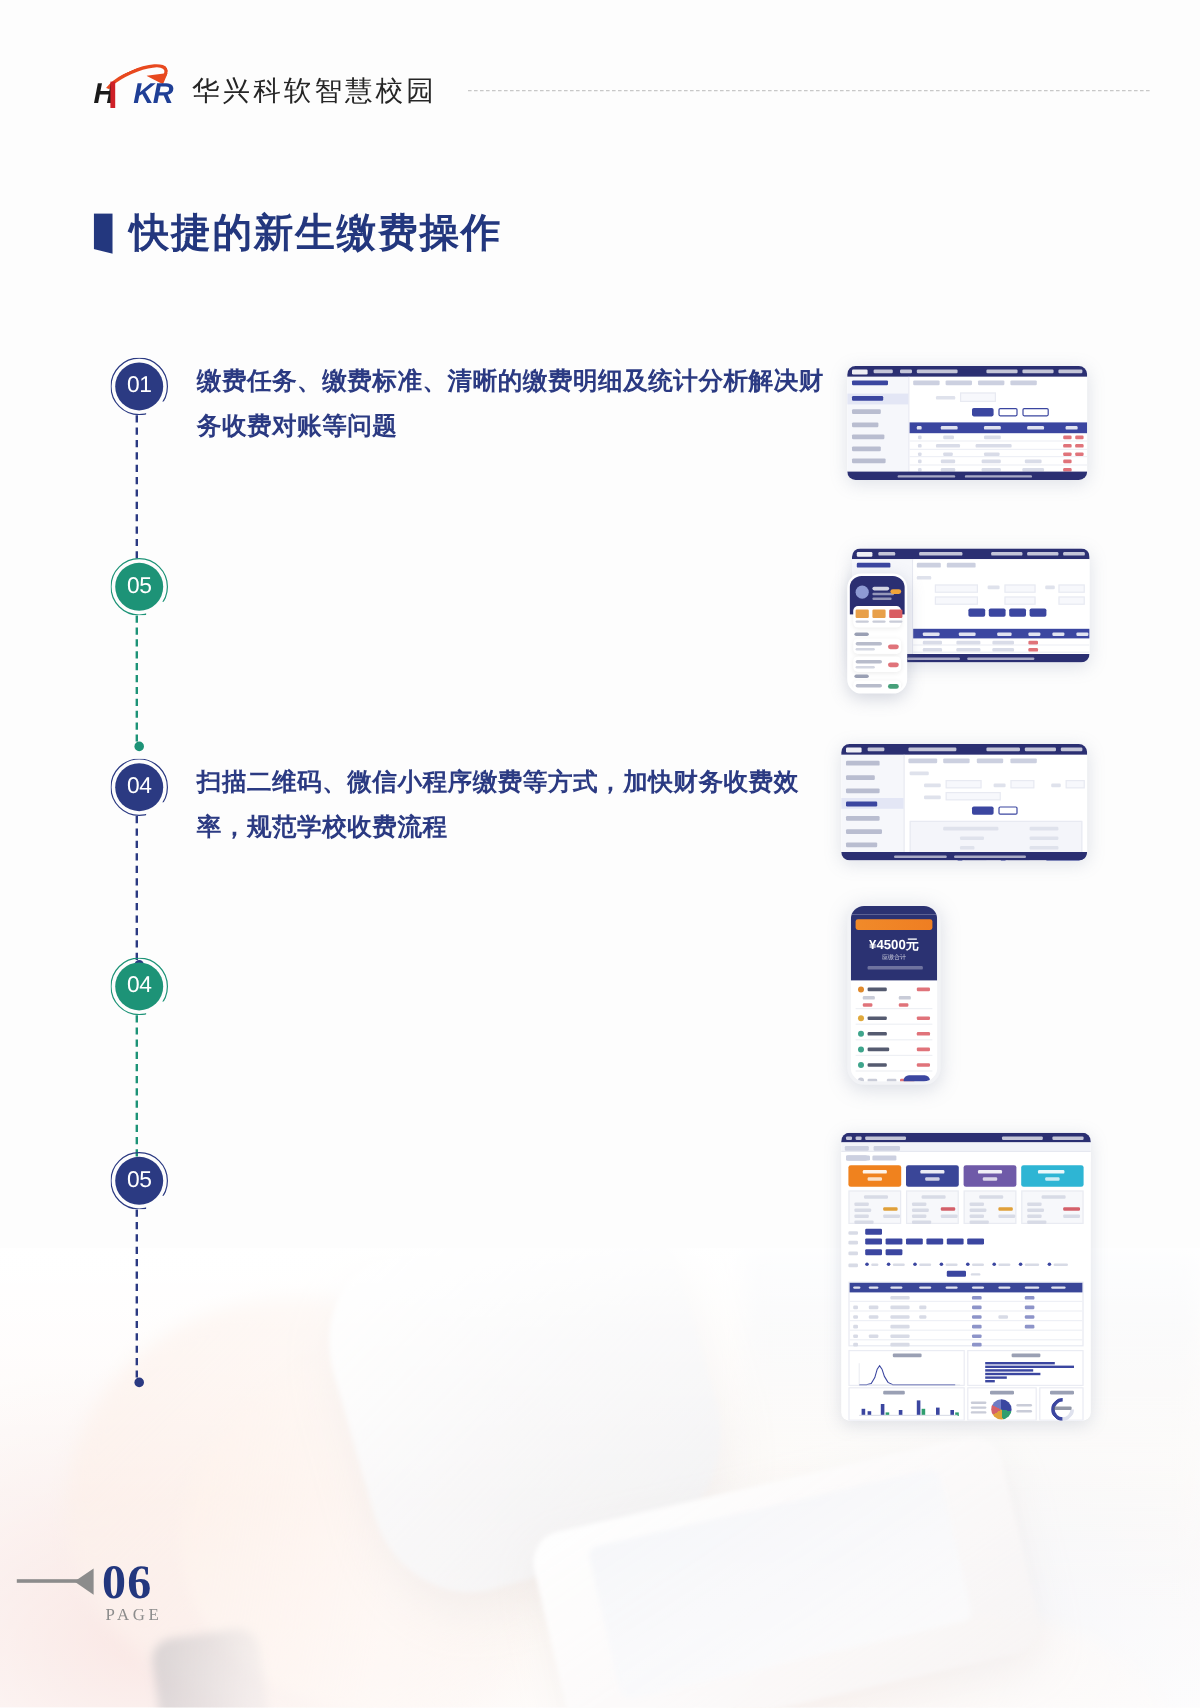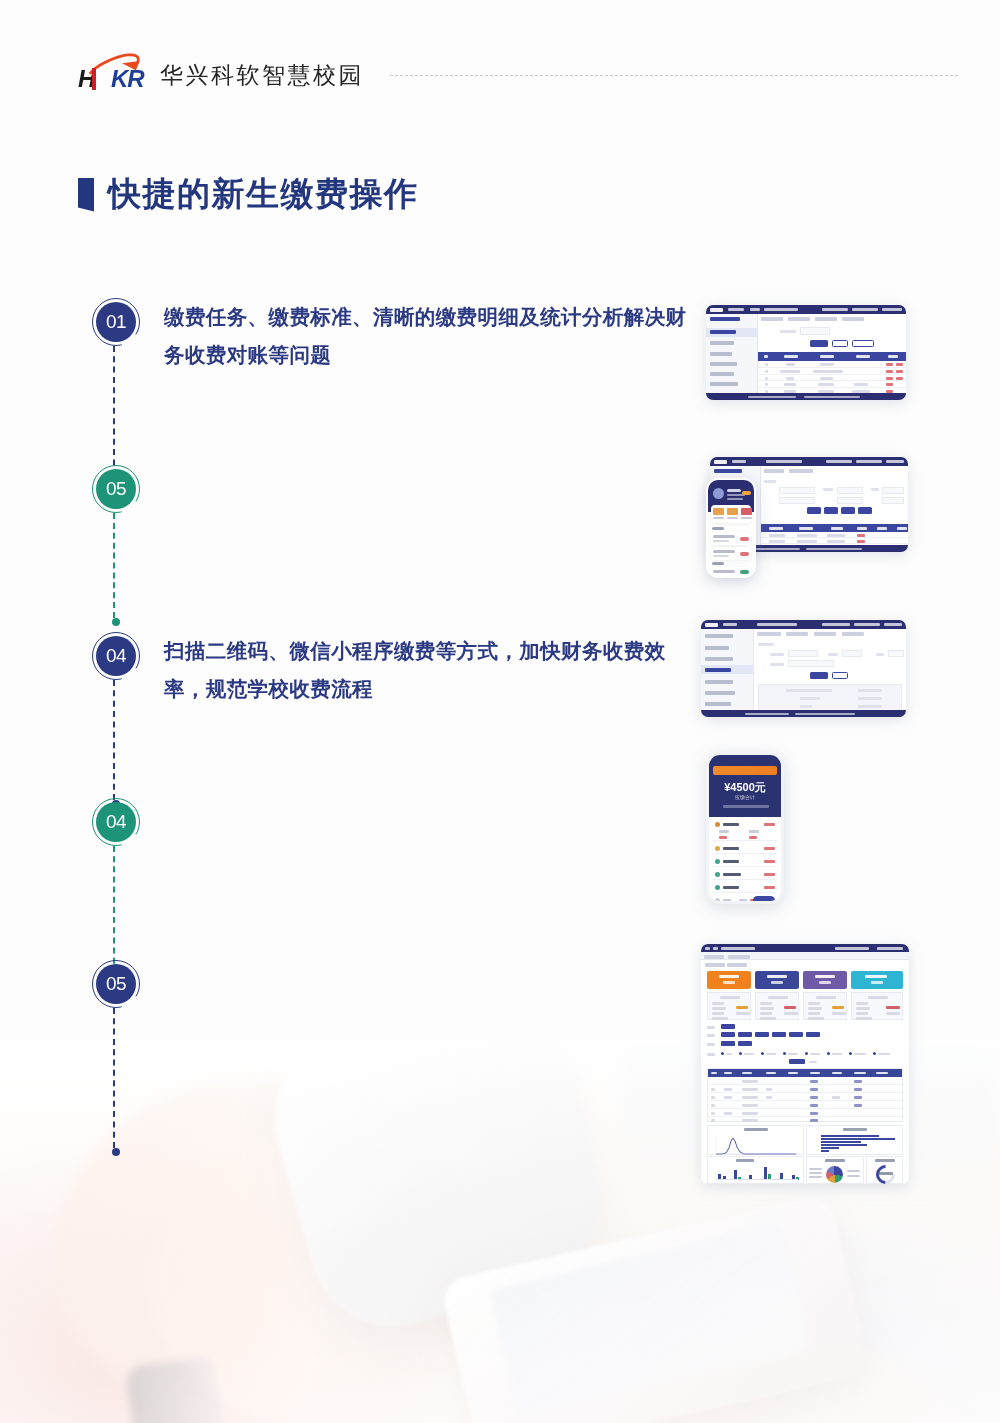--- a/index.html
+++ b/index.html
@@ -995,14 +995,20 @@
       <div class="db-line" style="left:40px; top:13px; width:13px; height:2px; background:#c9ccd8;"></div>
       <div class="db-line" style="left:40px; top:18px; width:13px; height:2px; background:#c9ccd8;"></div>
     </div>
     <div class="db-chartbox" style="left:165px; top:212px; width:37px; height:28px;">
       <div class="db-line" style="left:8px; top:2px; width:20px; background:#9aa0b4;"></div>
       <div class="db-gauge" style="left:9px; top:8px; width:19px; height:19px; transform:rotate(-135deg);"></div>
       <div style="position:absolute; left:11px; top:15px; width:15px; height:3px; background:#5b6279; border-radius:1px; opacity:.65;"></div>
     </div>
   </div>
 
+  <div class="footer">
+    <div class="foot-line"></div>
+    <div class="foot-tri"></div>
+    <div class="foot-num">06</div>
+    <div class="foot-page">PAGE</div>
+  </div>
 
 </div>
 
 </body></html>

